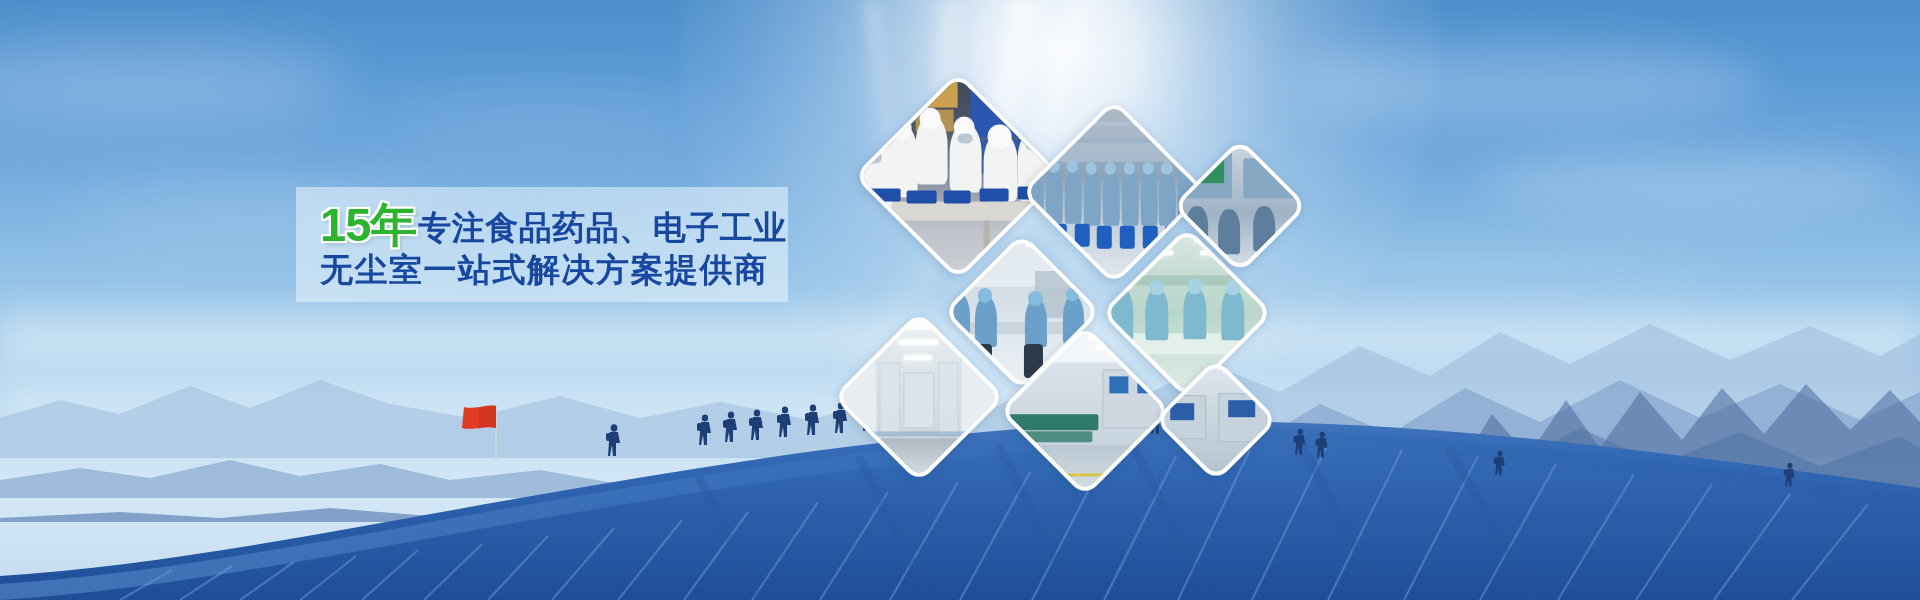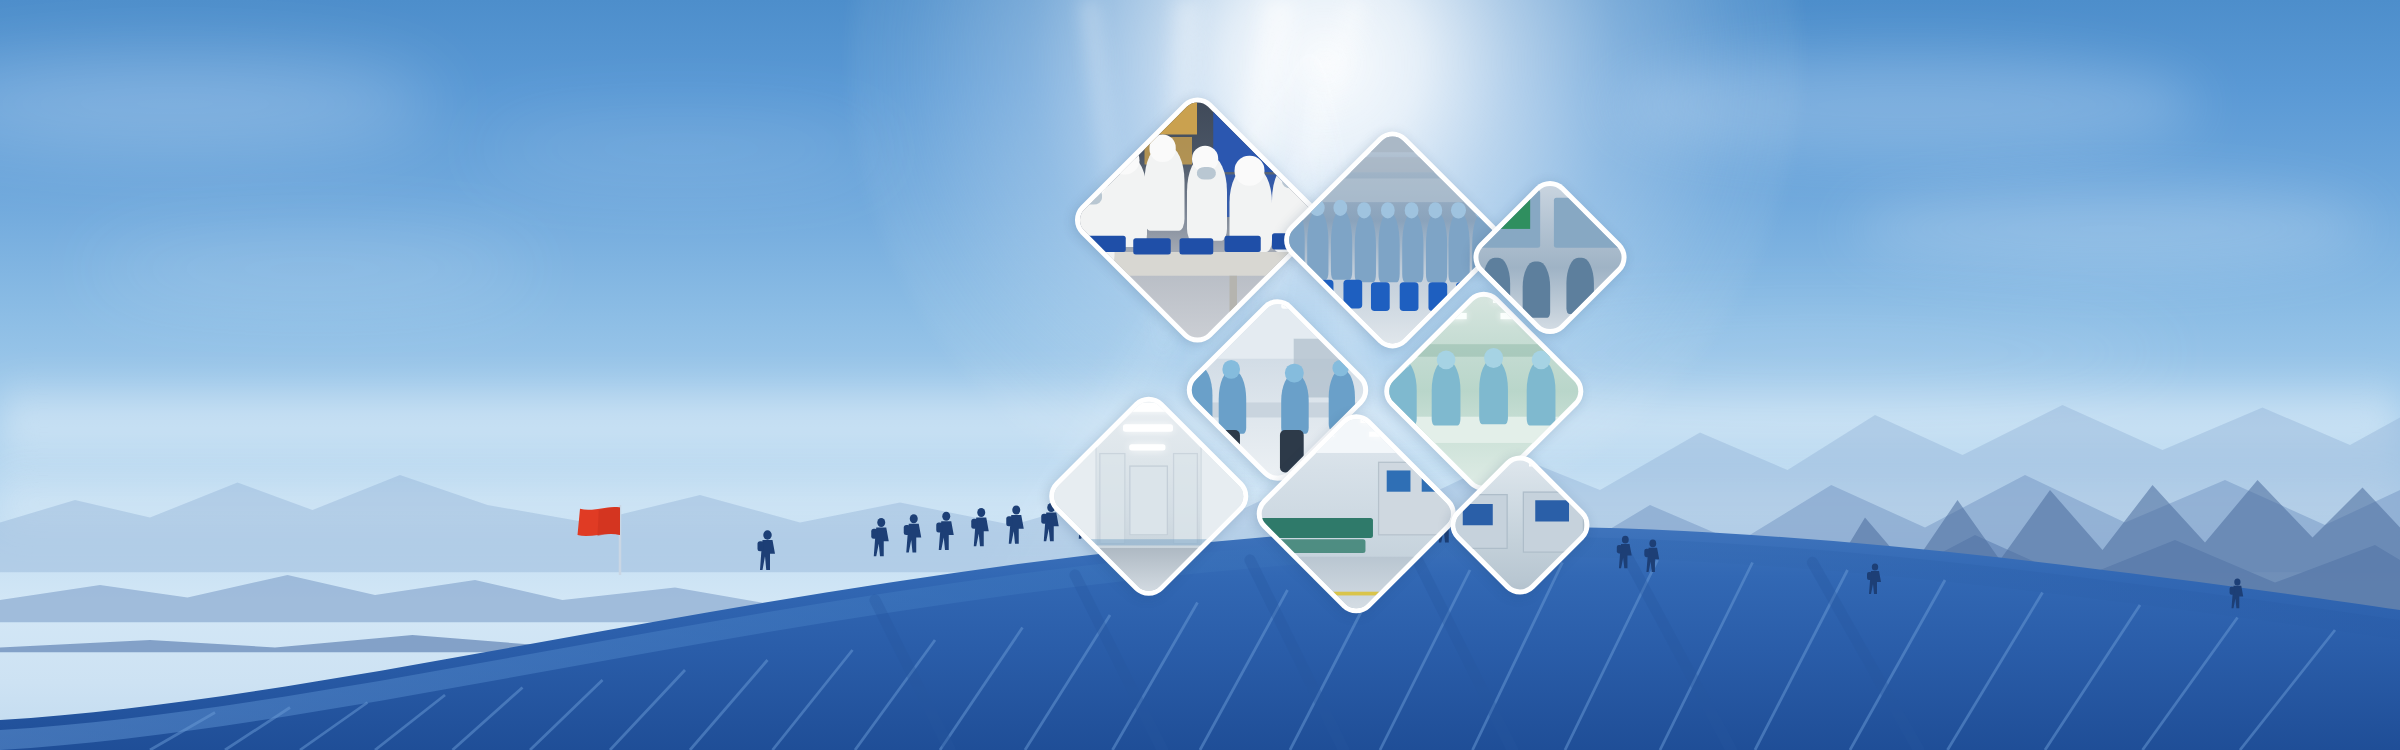--- a/index.html
+++ b/index.html
@@ -452,20 +452,26 @@
           <rect x="-3" y="7" width="5" height="8" rx="2"></rect>
       </g>
       <g transform="translate(1786,74) scale(.78)">
         <ellipse cx="5" cy="2" rx="3.2" ry="3.6"></ellipse>
           <path d="M1,6 L9,6 L11,17 L7,17 L7,29 L4,29 L3,19 L1,29 L-1,29 L0,16 Z"></path>
           <rect x="-3" y="7" width="5" height="8" rx="2"></rect>
       </g>
     </g>
   </svg>
 
+  <div class="text-panel">
+    <div class="headline">
+      <span class="hl-num">15年</span><span class="hl-rest">专注食品药品、电子工业</span>
+    </div>
+    <div class="subline">无尘室一站式解决方案提供商</div>
+  </div>
 
   <div class="collage">
 
     <div class="dia" style="left:48px; top:18px; width:148px; height:148px;">
       <div class="ph">
         <div class="inner">
           <div class="scene sA">
             <div class="rack" style="left:56%; top:2%;  width:30%; height:30%;"></div>
             <div class="rack" style="left:58%; top:33%; width:26%; height:16%; opacity:.85;"></div>
             <div class="crate" style="left:28%; top:4%;  width:22%; height:14%;"></div>

